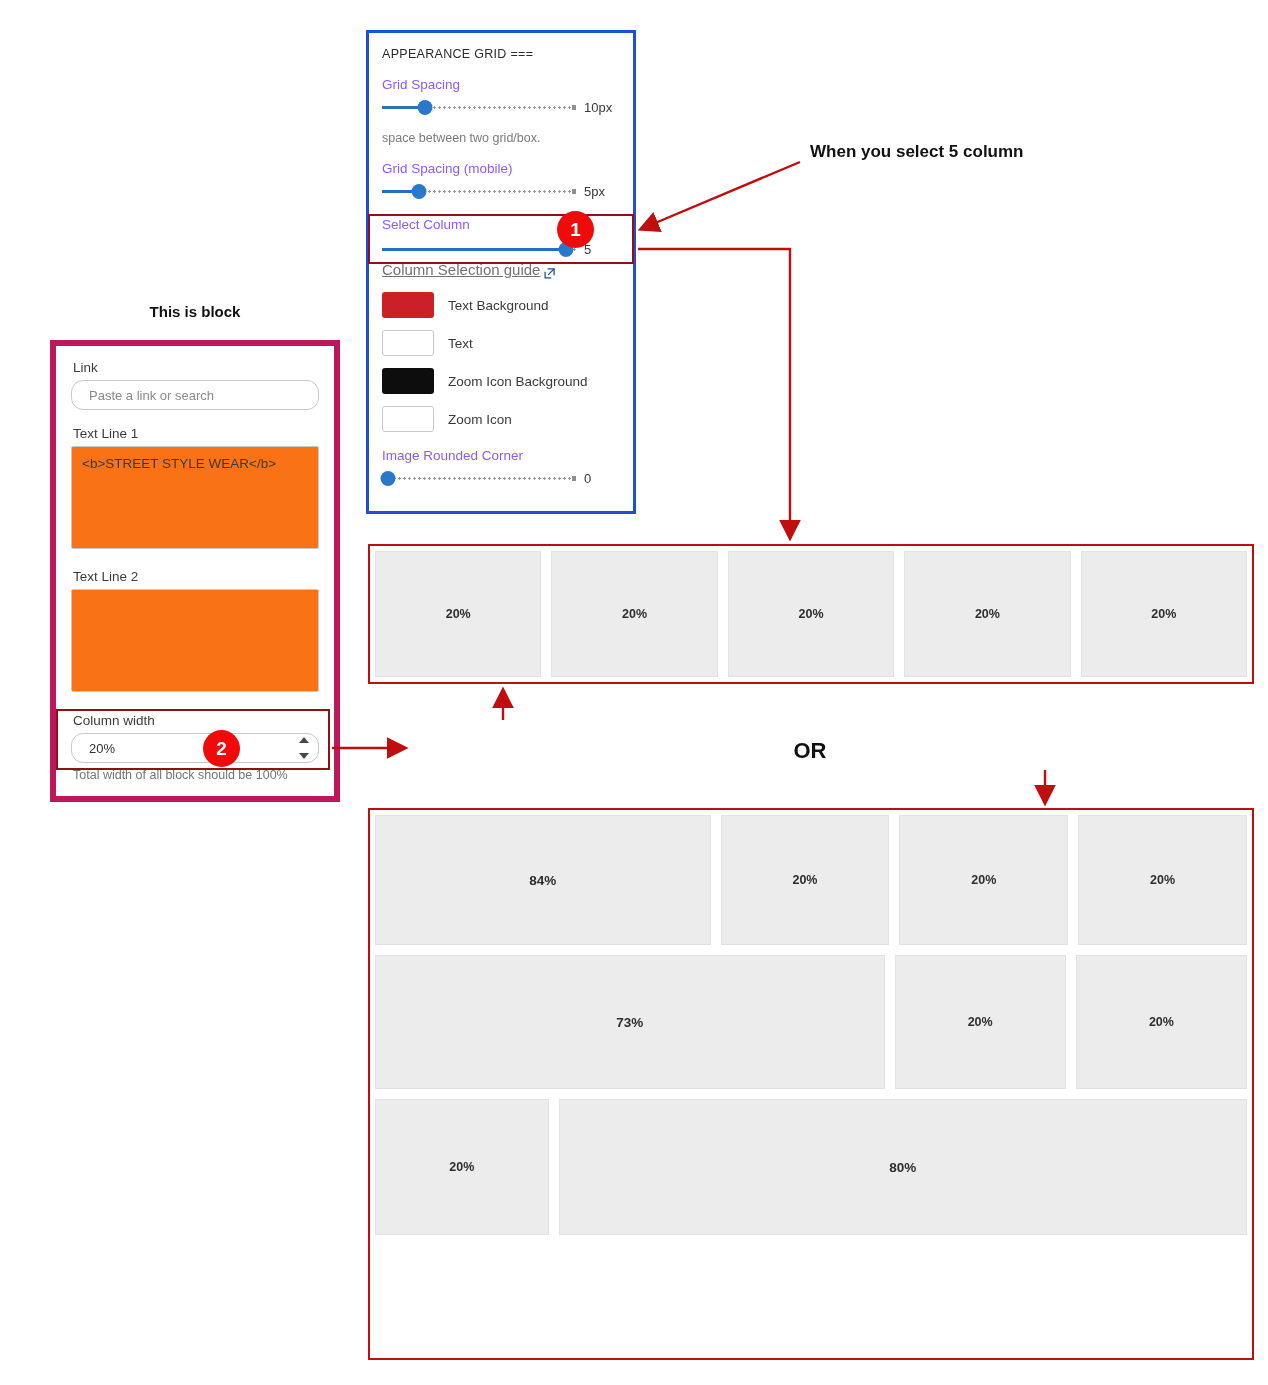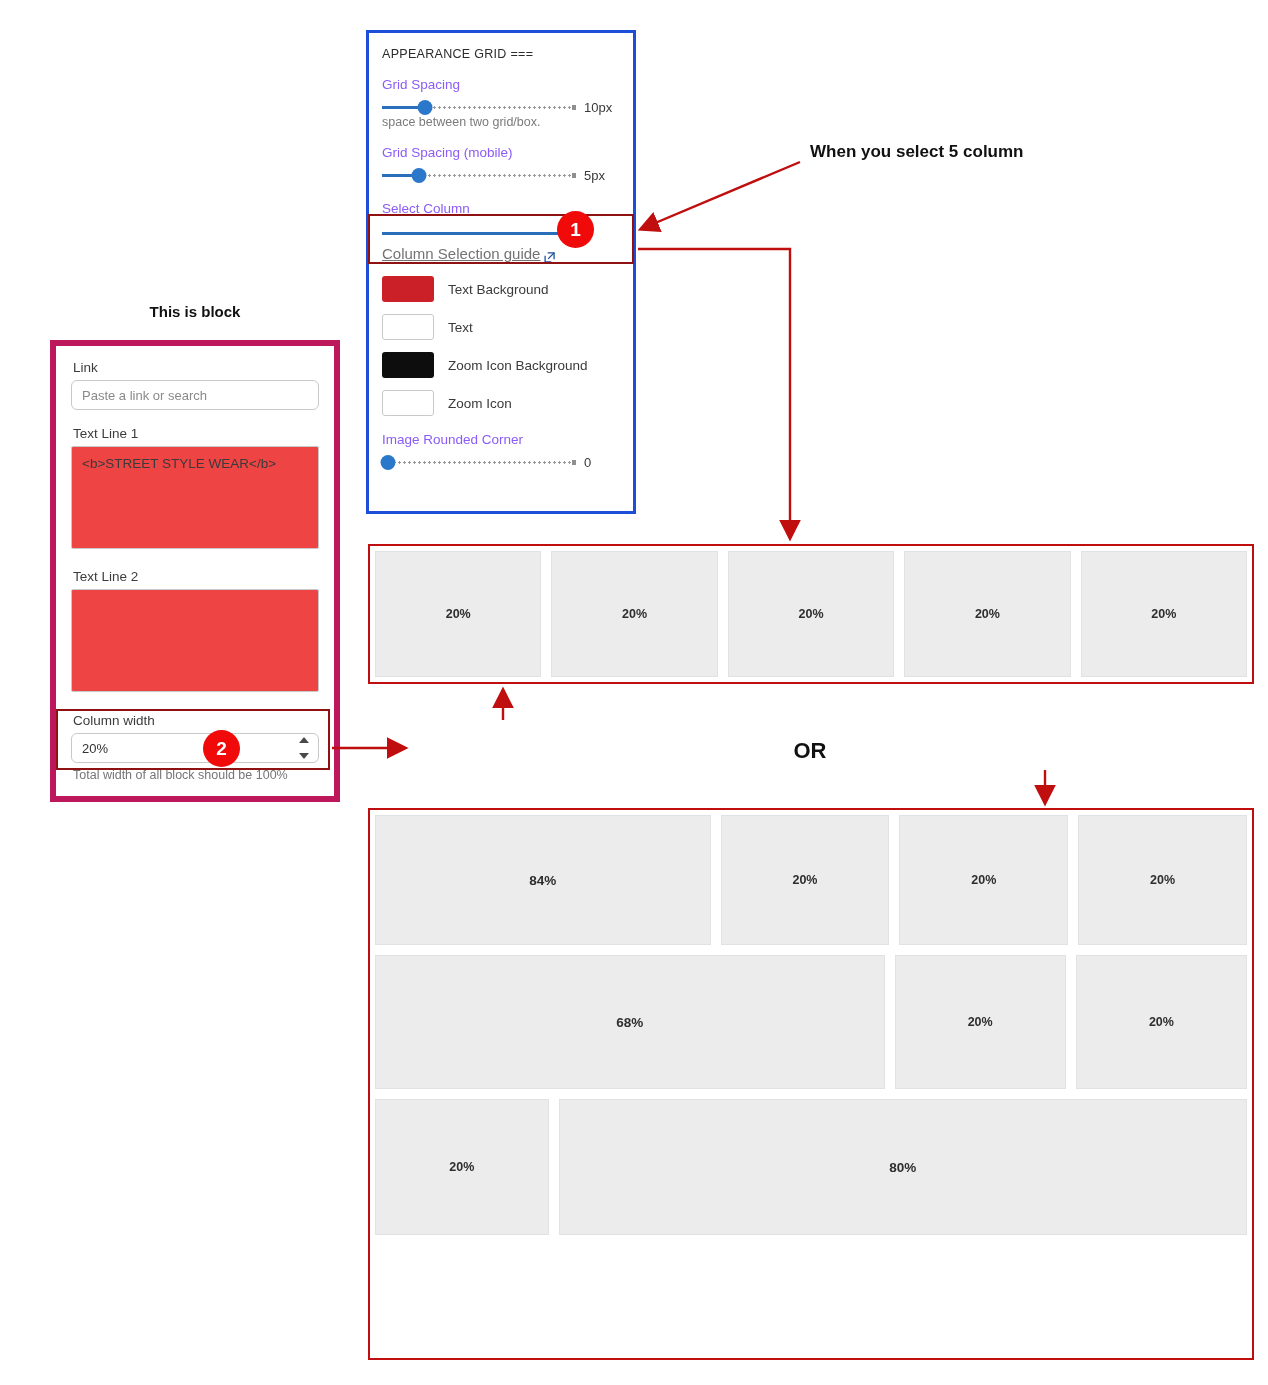--- a/index.html
+++ b/index.html
@@ -23,29 +23,29 @@
   #block-panel{
     left:50px; top:340px; width:290px; height:462px;
     border:6px solid #be185d; background:#fff;
   }
   .fld-label{
     font-size:13.5px; color:#3c3c3c; margin:0 0 5px 2px;
   }
   .fld-wrap{ padding:0 15px; }
   .txt-input{
     width:100%; height:30px;
-    border:1px solid #c9c9c9; border-radius:6px;
+    border:1px solid #c9c9c9; border-radius:12px;
     background:#fff; font-size:13px; color:#333;
-    padding:0 10px; font-family:"Liberation Sans", sans-serif;
+    padding:0 17px; font-family:"Liberation Sans", sans-serif;
   }
   .txt-input::placeholder{ color:#8a8a8a; }
   .txt-area{
     width:100%;
     border:1px solid #c9c9c9; border-radius:2px;
-    background:#ef4444; font-size:13.5px; color:#3a3a3a;
+    background:#f97316; font-size:13.5px; color:#3a3a3a;
     padding:8px 10px; resize:none; line-height:1.35;
     font-family:"Liberation Sans", sans-serif;
   }
   .fld-help{
     font-size:12.5px; color:#767676; margin-top:5px; margin-left:2px;
   }
   .num-row{ position:relative; }
   .num-spin{
     position:absolute; right:9px; top:50%; transform:translateY(-50%);
     width:12px; height:22px;
@@ -59,21 +59,21 @@
   
   #appearance-panel{
     left:366px; top:30px; width:270px; height:484px;
     border:3px solid #1d4ed8; background:#fff;
     padding:14px 13px 10px 13px;
   }
   #appearance-heading{
     font-size:12.5px; letter-spacing:.3px; color:#2b2b2b; margin-bottom:16px;
   }
   .ap-label{ font-size:13.5px; color:#8b5cf6; margin-bottom:7px; }
-  .ap-help{ font-size:12.5px; color:#7b7b7b; margin:0 0 16px 0; }
+  .ap-help{ font-size:12.5px; color:#7b7b7b; margin:16px 0 16px 0; }
 
   .slider-row{ display:flex; align-items:center; gap:8px; }
   .slider{
     position:relative; height:16px; flex:1 1 auto;
   }
   .slider .track-dot{
     position:absolute; left:0; right:0; top:7px; height:3px;
     background-image:radial-gradient(circle, #9a9a9a 1px, transparent 1.2px);
     background-size:5px 3px; background-repeat:repeat-x;
   }
@@ -279,21 +279,21 @@
 </div>
 
 <div class="abs grid-box" id="gridmix">
   <div class="row r1">
     <div class="cell big" style="flex:40 1 0;">84%</div>
     <div class="cell" style="flex:20 1 0;">20%</div>
     <div class="cell" style="flex:20 1 0;">20%</div>
     <div class="cell" style="flex:20 1 0;">20%</div>
   </div>
   <div class="row r2">
-    <div class="cell big" style="flex:60 1 0;">68%</div>
+    <div class="cell big" style="flex:60 1 0;">73%</div>
     <div class="cell" style="flex:20 1 0;">20%</div>
     <div class="cell" style="flex:20 1 0;">20%</div>
   </div>
   <div class="row r3">
     <div class="cell" style="flex:20 1 0;">20%</div>
     <div class="cell big" style="flex:80 1 0;">80%</div>
   </div>
 </div>
 
 <div class="abs" id="or-label">OR</div>

